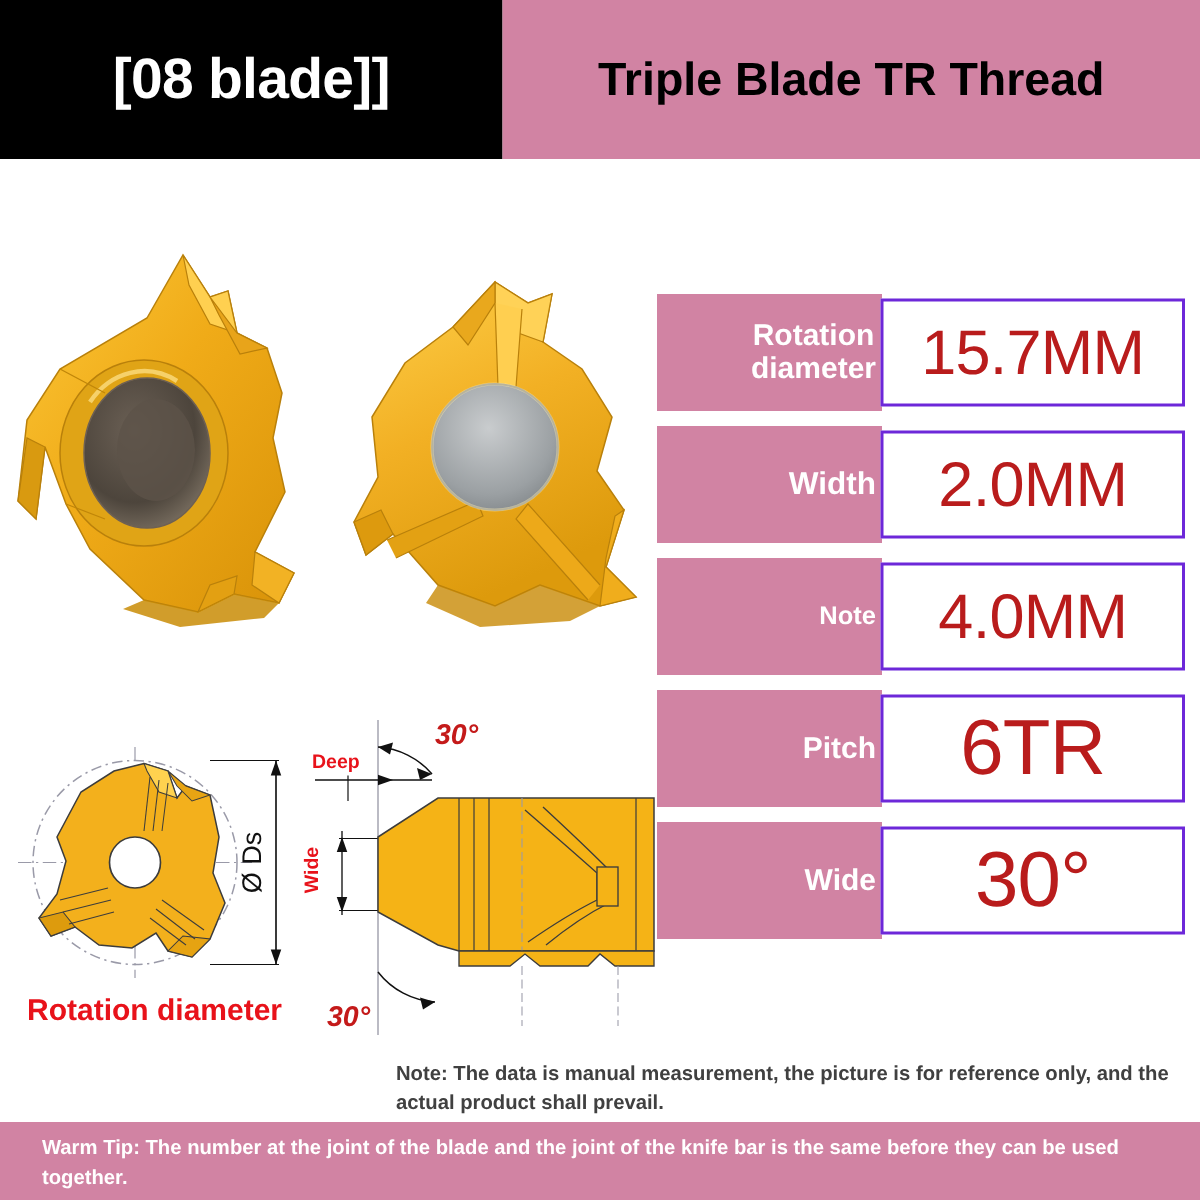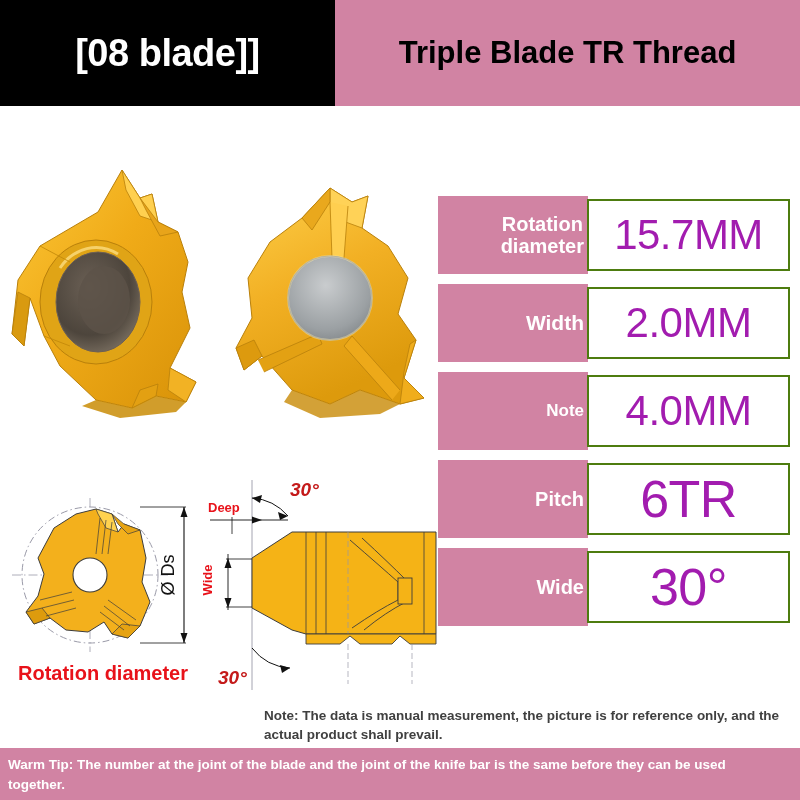--- a/index.html
+++ b/index.html
@@ -89,26 +89,26 @@
     line-height: 1.12;
     box-sizing: border-box;
     padding: 0 4px;
   }
   .spec-label.sz-lg { font-size: 21px; }
   .spec-label.sz-md { font-size: 20px; }
   .spec-label.sz-sm { font-size: 17px; }
   .spec-value {
     flex: 1;
     background: #ffffff;
-    border: 2px solid #4d7c0f;
+    border: 2px solid #6d28d9;
     margin: 3px 0 3px -1px;
     display: flex;
     align-items: center;
     justify-content: center;
-    color: #a21caf;
+    color: #b91c1c;
     font-size: 42px;
     font-weight: 400;
     letter-spacing: -0.5px;
     box-sizing: border-box;
   }
   .spec-value.sz-narrow { font-size: 52px; text-align: center; }
 
   
   .diagram {
     position: absolute;
@@ -130,21 +130,21 @@
 
   
   .warmtip {
     position: absolute;
     left: 0;
     top: 748px;
     width: 800px;
     height: 52px;
     background: #d183a3;
     box-sizing: border-box;
-    padding: 7px 16px 0 8px;
+    padding: 7px 16px 0 28px;
   }
   .warmtip-text {
     color: #ffffff;
     font-size: 13.5px;
     font-weight: bold;
     line-height: 1.45;
   }
 </style>
 </head>
 <body>

